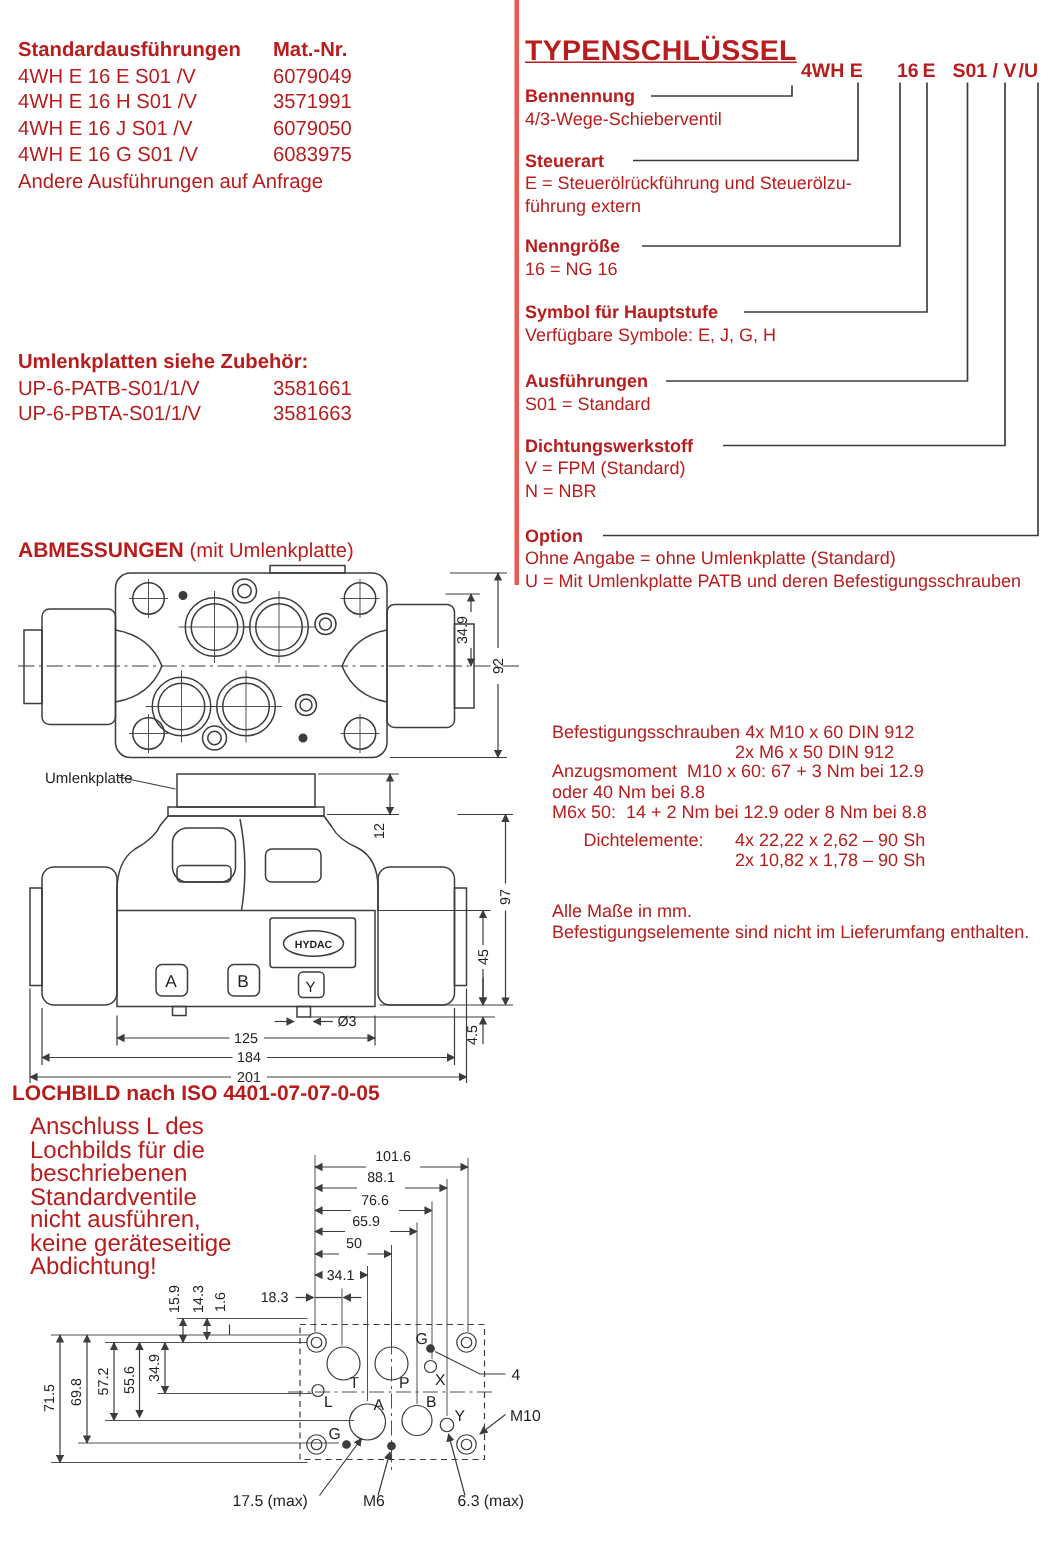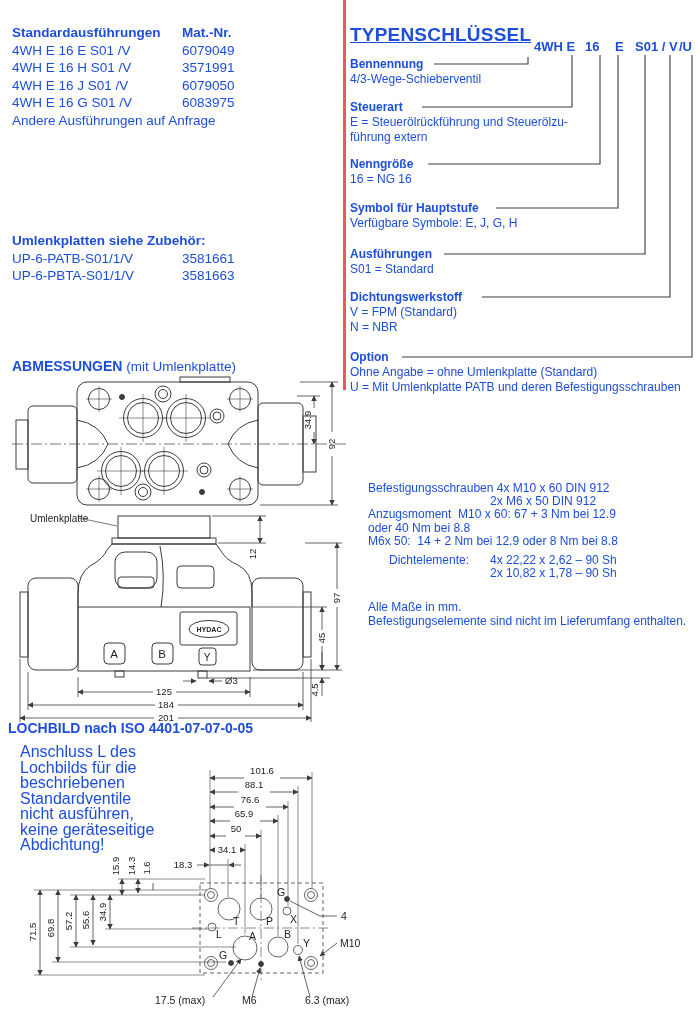--- a/index.html
+++ b/index.html
@@ -1,17 +1,17 @@
 <!DOCTYPE html>
 <html><head>
 <meta charset="utf-8">
 <style>
   html,body{margin:0;padding:0;background:#fff;}
   #page{position:relative;width:700px;height:1032px;background:#ffffff;overflow:hidden;
-        font-family:"Liberation Sans",sans-serif;color:#1d4ed8;}
+        font-family:"Liberation Sans",sans-serif;color:#b91c1c;}
   .abs{position:absolute;}
   
   .tbl{font-size:13.5px;line-height:17.5px;}
   .tbl-row{display:grid;grid-template-columns:170px auto;}
   .bold{font-weight:bold;}
   
   #ts{position:absolute;left:344px;top:0;width:356px;height:400px;}
   #ts svg{position:absolute;left:0;top:0;}
   .ts-heading{position:absolute;left:6px;top:24px;font-size:19px;font-weight:bold;
               text-decoration:underline;letter-spacing:.2px;}
@@ -80,21 +80,21 @@
         <path d="M78 107 H228 V55"></path>
         <path d="M84 164 H256 V55"></path>
         <path d="M152 208 H274 V55"></path>
         <path d="M100 254 H301 V55"></path>
         <path d="M138 297 H326 V55"></path>
         <path d="M58 357 H348 V55"></path>
       </g>
     </svg>
     <div class="ts-heading">TYPENSCHLÜSSEL</div>
     <span class="ts-code" style="left:190px">4WH E</span>
-    <span class="ts-code" style="left:241px">16</span>
+    <span class="ts-code" style="left:254px">16</span>
     <span class="ts-code" style="left:271px">E</span>
     <span class="ts-code" style="left:291px">S01 / V</span>
     <span class="ts-code" style="left:335px">/U</span>
 
     <div class="ts-entry" style="top:57px">
       <div class="ts-label">Bennennung</div>
       <div>4/3-Wege-Schieberventil</div>
     </div>
     <div class="ts-entry" style="top:100px">
       <div class="ts-label">Steuerart</div>

